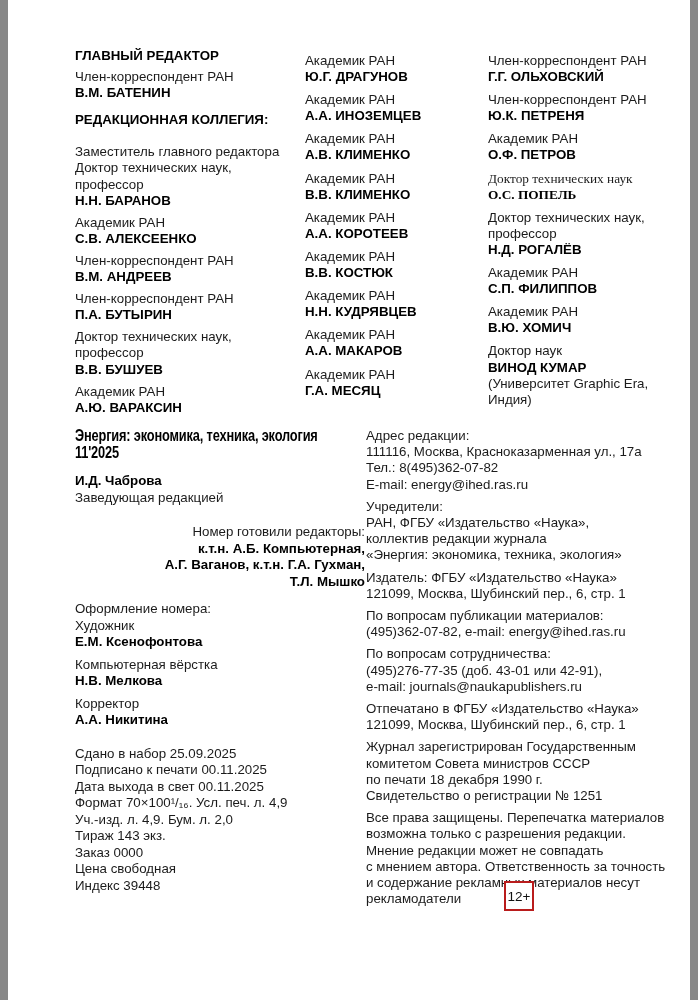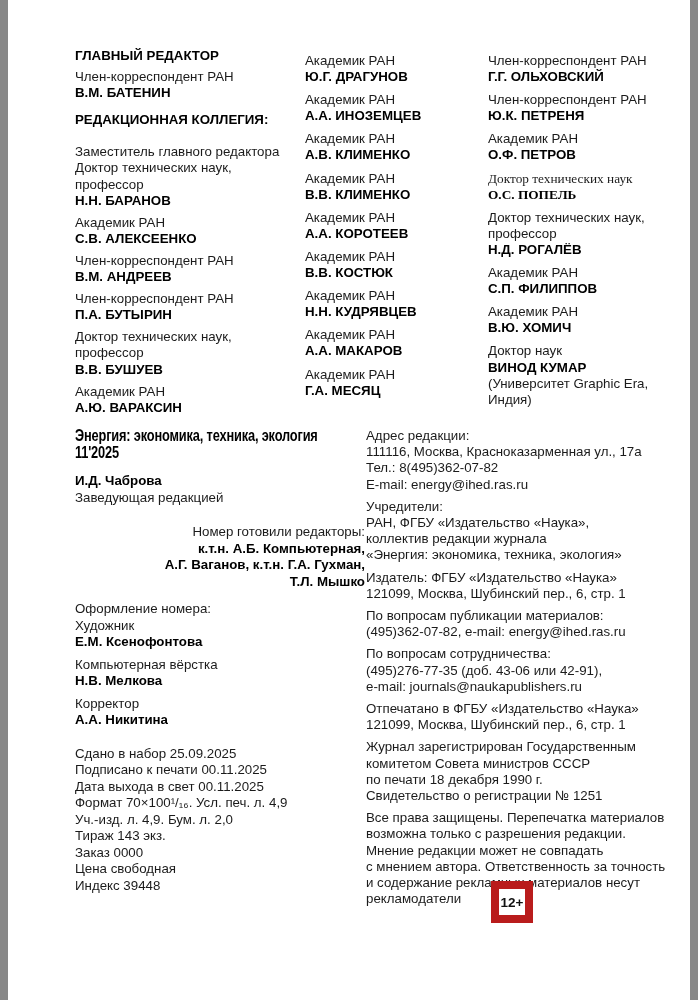--- a/index.html
+++ b/index.html
@@ -16,23 +16,23 @@
   #colo-left .line{line-height:16.5px;}
   #colo-right .line{line-height:16.2px;}
   .header{font-weight:700;color:#000;}
   .name{font-weight:700;color:#000;}
   .title{
     font-weight:700;color:#000;font-size:16px;line-height:23px;
     transform:scaleX(0.8);transform-origin:0 50%;letter-spacing:-0.2px;
   }
   .plain{color:#1b1b1b;}
   .badge{
-    position:absolute;left:483px;top:881px;width:26px;height:26px;
-    border:8px solid #b91c1c;display:flex;align-items:center;justify-content:center;
-    font-weight:700;font-size:13.5px;color:#111;background:#fff;
+    position:absolute;left:496px;top:881px;width:26px;height:26px;
+    border:2px solid #b91c1c;display:flex;align-items:center;justify-content:center;
+    font-weight:400;font-size:13.5px;color:#111;background:#fff;
   }
 </style>
 </head>
 <body>
 
 <div class="page">
 
   <div class="col" id="board-col-1" style="left:67px;top:48px;width:226px">
       <div class="block" style="margin-bottom: 5px;">
         <div class="line header">ГЛАВНЫЙ РЕДАКТОР</div>
@@ -207,21 +207,21 @@
       <div class="block" style="margin-bottom: 6px;">
         <div class="line plain">Издатель: ФГБУ «Издательство «Наука»</div>
         <div class="line plain">121099, Москва, Шубинский пер., 6, стр. 1</div>
       </div>
       <div class="block" style="margin-bottom: 6px;">
         <div class="line plain">По вопросам публикации материалов:</div>
         <div class="line plain">(495)362-07-82,  e-mail: energy@ihed.ras.ru</div>
       </div>
       <div class="block" style="margin-bottom: 6px;">
         <div class="line plain">По вопросам сотрудничества:</div>
-        <div class="line plain">(495)276-77-35  (доб. 43-06  или  42-91),</div>
+        <div class="line plain">(495)276-77-35  (доб. 43-01  или  42-91),</div>
         <div class="line plain">e-mail: journals@naukapublishers.ru</div>
       </div>
       <div class="block" style="margin-bottom: 6px;">
         <div class="line plain">Отпечатано в ФГБУ «Издательство «Наука»</div>
         <div class="line plain">121099, Москва, Шубинский пер., 6, стр. 1</div>
       </div>
       <div class="block" style="margin-bottom: 6px;">
         <div class="line plain">Журнал зарегистрирован Государственным</div>
         <div class="line plain">комитетом Совета министров СССР</div>
         <div class="line plain">по печати 18 декабря 1990 г.</div>

